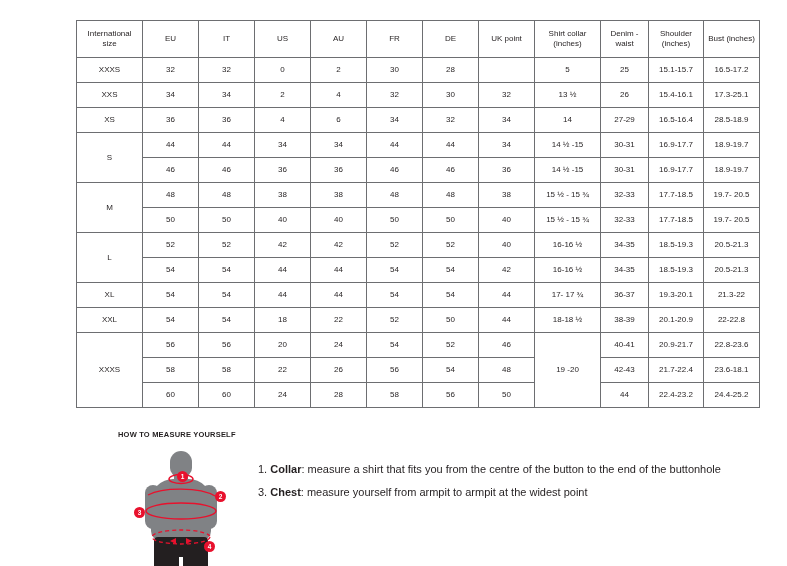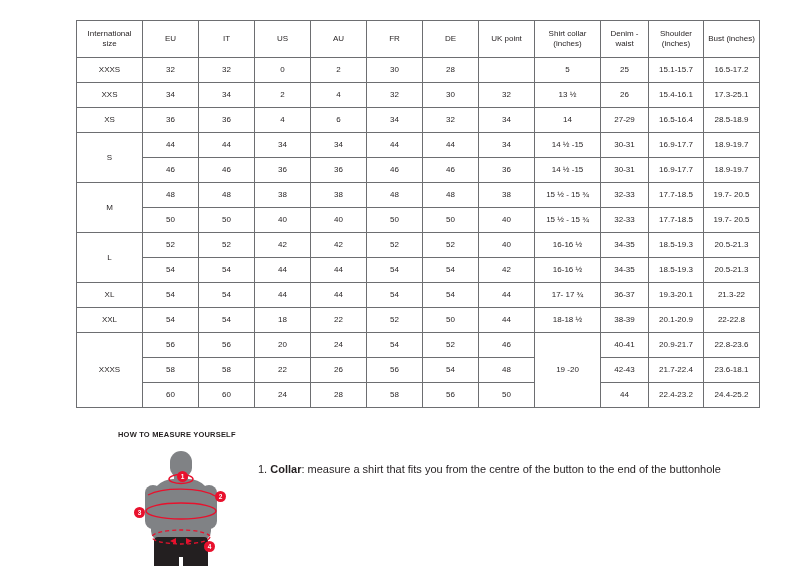--- a/index.html
+++ b/index.html
@@ -443,16 +443,20 @@
       <div class="marker m2">2</div>
       <div class="marker m3">3</div>
       <div class="marker m4">4</div>
     </div>
 
     <div class="instructions">
       <div class="instruction">
         <span>1.</span>
         <b>Collar</b><span>: measure a shirt that fits you from the centre of the button to the end of the buttonhole</span>
       </div>
+      <div class="instruction">
+        <span>3.</span>
+        <b>Chest</b><span>: measure yourself from armpit to armpit at the widest point</span>
+      </div>
     </div>
 
   </div>
 </div>
 
 </body></html>

